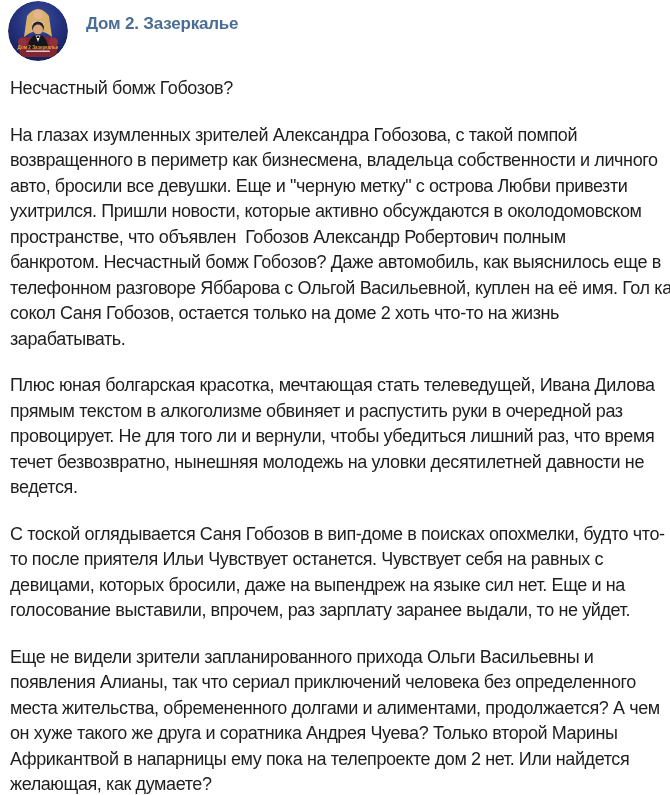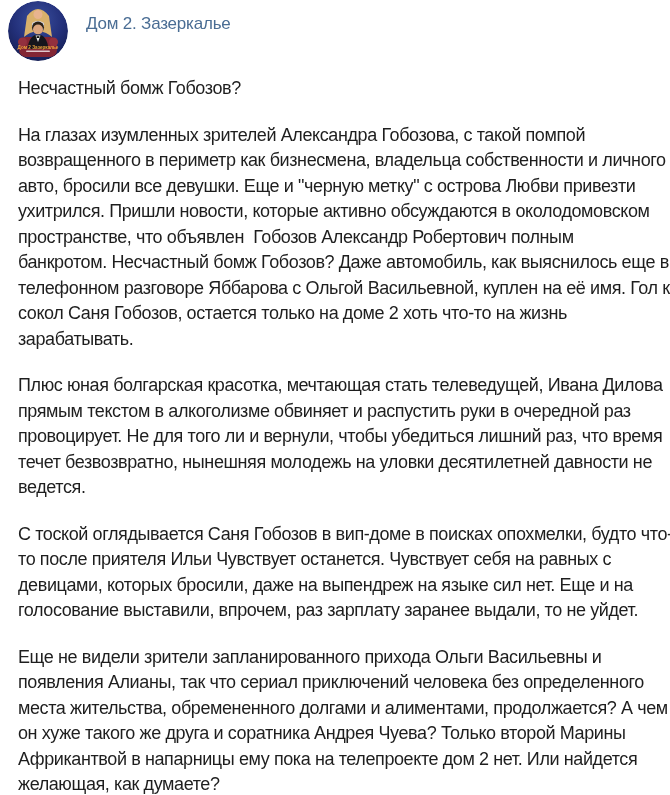--- a/index.html
+++ b/index.html
@@ -23,33 +23,33 @@
     height: 60px;
     border-radius: 50%;
     overflow: hidden;
     flex: 0 0 auto;
     cursor: pointer;
   }
   .avatar-wrap svg { display: block; }
   .community-name {
     margin: 13px 4px 0 18px;
     font-size: 17px;
-    font-weight: normal;
+    font-weight: bold;
     letter-spacing: -0.2px;
     color: #4a6d94;
     text-decoration: none;
     cursor: pointer;
   }
   .post-body {
     margin-top: 15px;
     padding-left: 2px;
     color: #1e1e1e;
   }
   .post-body p {
-    margin: 0 0 21px 16px;
+    margin: 0 0 21px 8px;
     font-size: 18px;
     line-height: 25.5px;
     letter-spacing: -0.4px;
     white-space: pre;
     overflow: hidden;
   }
   .post-body p:last-child { margin-bottom: 0; }
 </style>
 </head>
 <body>

